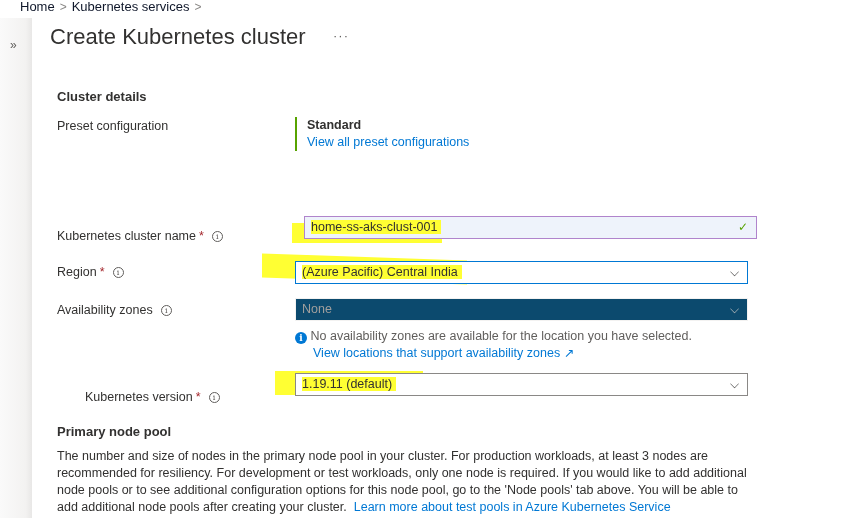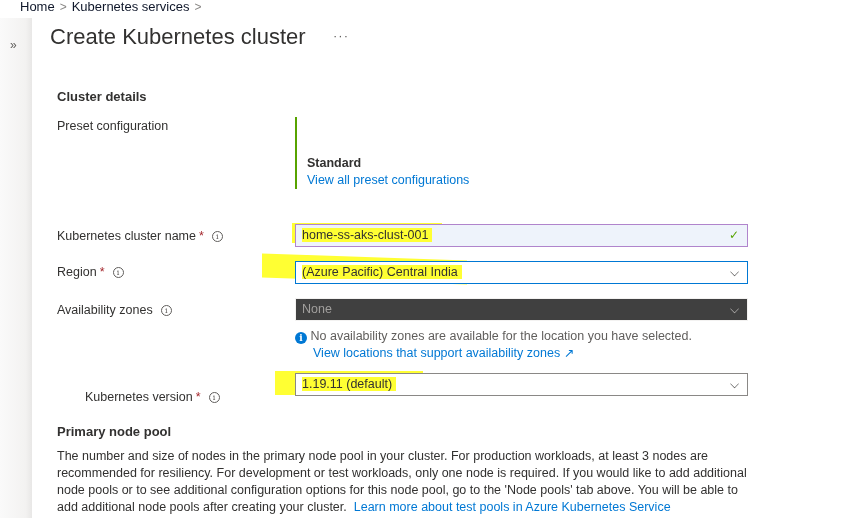--- a/index.html
+++ b/index.html
@@ -41,31 +41,31 @@
   .req { color: #a4262c; margin-left: 3px; }
   .info-icon {
     display: inline-block; width: 11px; height: 11px; border: 1px solid #605e5c; border-radius: 50%;
     font-size: 8px; line-height: 9px; text-align: center; color: #605e5c; margin-left: 8px;
     vertical-align: 1px; font-family: "DejaVu Serif", serif;
   }
   .preset {
     position: absolute; left: 295px; top: 117px; width: 460px;
     border-left: 2px solid #57a300; padding-left: 10px; font-size: 12.5px; line-height: 17px;
   }
-  .preset .ptitle { font-weight: 700; color: #323130; margin-top: 38px; }
+  .preset .ptitle { font-weight: 700; color: #323130; }
   .preset .pdesc { color: #323130; }
   .preset a { color: #0078d4; text-decoration: none; text-align: right; }
   .field {
     position: absolute; left: 295px; width: 453px; height: 23px;
     border: 1px solid #8a8886; background: #fff;
     font-size: 12.5px; line-height: 21px; padding-left: 6px; color: #323130;
   }
   .field.name { border-color: #b084cc; background: #eef3fb; }
   .field.region { border-color: #0078d4; }
-  .field.disabled { border-color: #f3f2f1; background: #404040; color: #a19f9d; }
+  .field.disabled { border-color: #f3f2f1; background: #0c4a6e; color: #a19f9d; }
   .field .val { background: #ffff33; padding-right: 4px; }
   .field .right {
     position: absolute; right: 8px; top: 0; font-size: 12px; color: #323130;
   }
   .field .check { color: #57a300; }
   .field.disabled .right { color: #c8c6c4; }
   .hl {
     position: absolute; background: #ffff33; height: 20px;
   }
   .info-msg {
@@ -101,21 +101,21 @@
 <div class="label" style="top:119px;">Preset configuration</div>
 <div class="preset">
   <div class="ptitle">Standard</div>
   <a href="#">View all preset configurations</a>
 </div>
 
 <div class="label" style="top:229px;">
   <span>Kubernetes cluster name</span><span class="req">*</span><span class="info-icon">i</span>
 </div>
 <div class="hl" style="left:292px; top:223px; width:150px;"></div>
-<div class="field name" style="top:224px;">
+<div class="field name" style="top:216px;margin-left:9px;">
   <span class="val">home-ss-aks-clust-001</span>
   <span class="right check">✓</span>
 </div>
 
 <div class="label" style="top:265px;">
   <span>Region</span><span class="req">*</span><span class="info-icon">i</span>
 </div>
 <div class="hl" style="left:262px; top:257px; width:205px; height:24px; transform:skewY(2deg);"></div>
 <div class="field region" style="top:261px;">
   <span class="val">(Azure Pacific) Central India</span>

